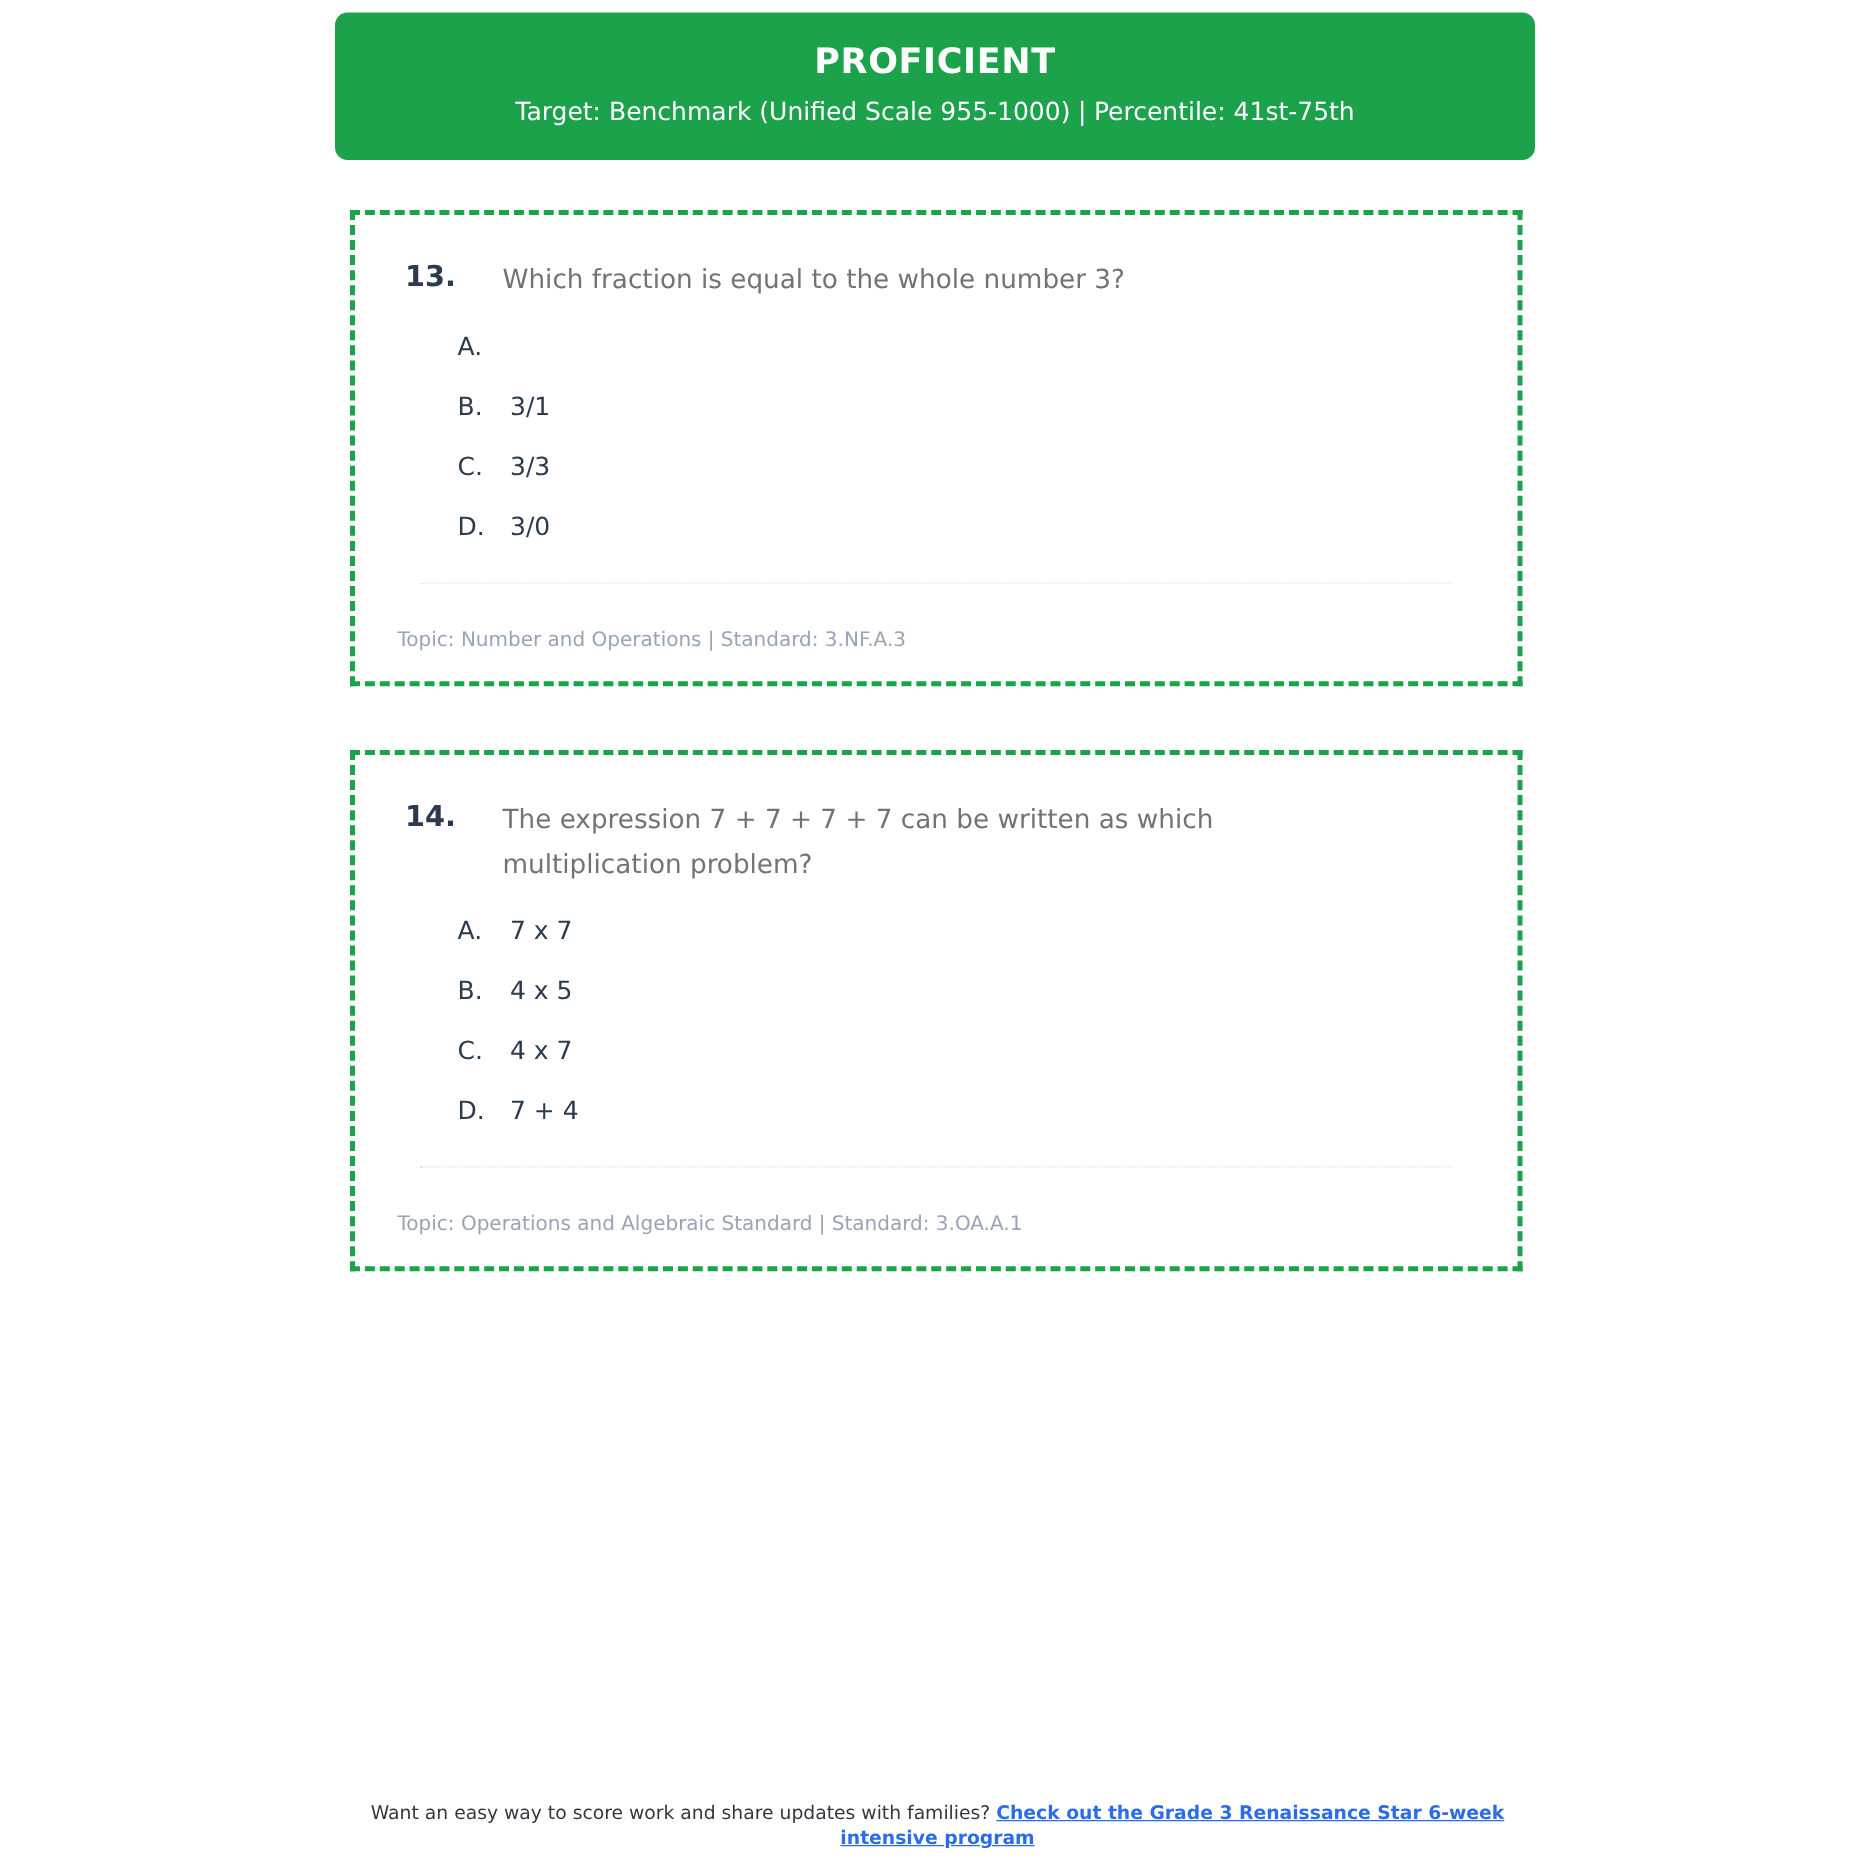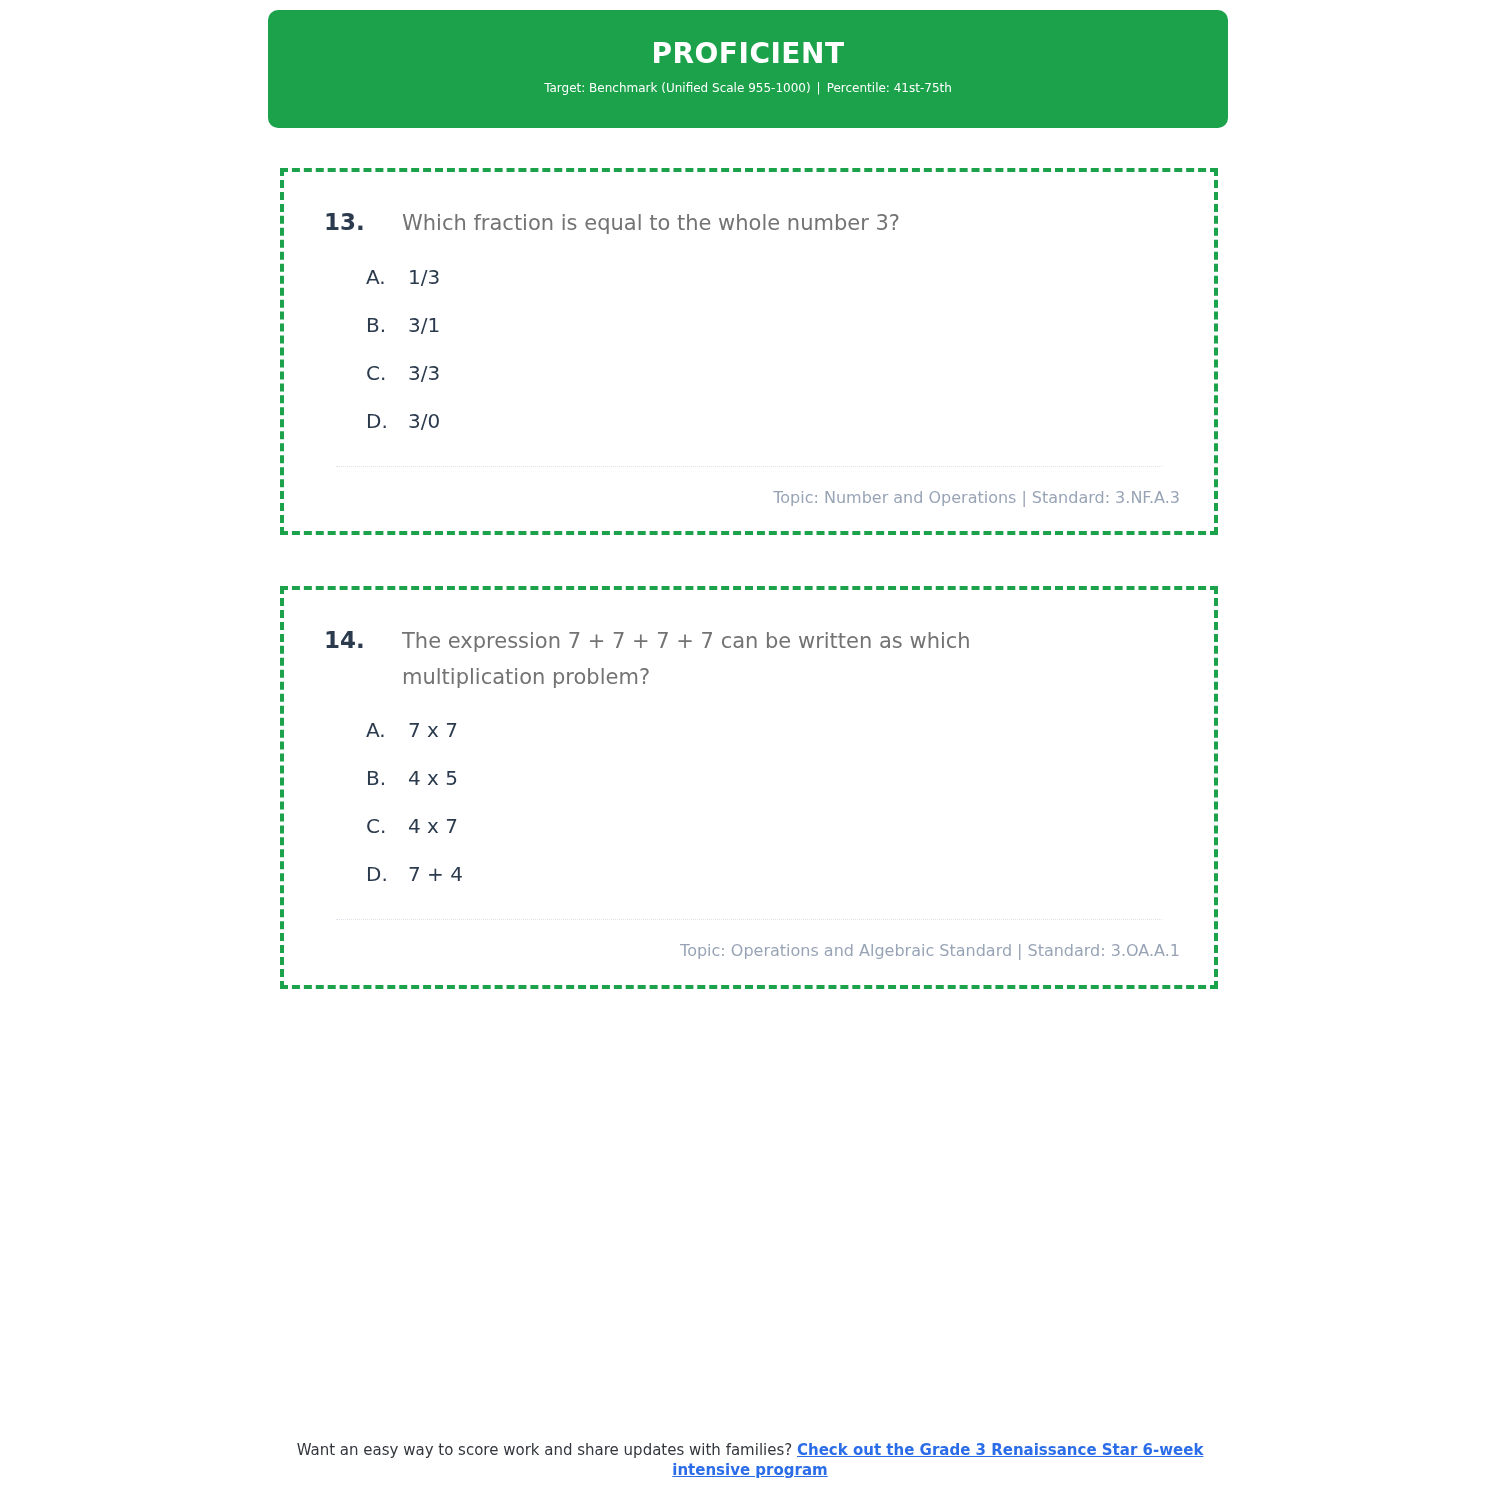--- a/index.html
+++ b/index.html
@@ -41,21 +41,21 @@
   .level-title {
     font-size: 28px;
     font-weight: bold;
     letter-spacing: 0.5px;
     line-height: 1.2;
     margin-bottom: 10px;
     text-align: center;
     color: #ffffff;
   }
   .level-sub {
-    font-size: 12px;
+    font-size: 20px;
     font-weight: normal;
     line-height: 1.3;
     text-align: right;
     color: #ffffff;
     white-space: nowrap;
   }
   .level-sub .sep { padding: 0 6px; }
 
   
   .questions {
@@ -122,22 +122,22 @@
   }
 
   .q-divider {
     border: none;
     border-top: 1px dotted #dfe3ea;
     margin: 32px 18px 0 18px;
     height: 0;
   }
 
   .q-meta {
-    margin-top: 20px;
-    text-align: right;
+    margin-top: 34px;
+    text-align: left;
     font-size: 16px;
     color: #98a4b6;
     line-height: 1.4;
   }
   .q-meta .sep { padding: 0 5px; }
 
   
   .page-footer {
     position: absolute;
     left: 270px;
@@ -170,21 +170,20 @@
   <div class="questions">
 
     <div class="question-card">
       <div class="q-head">
         <div class="q-number">13.</div>
         <div class="q-text">Which fraction is equal to the whole number 3?</div>
       </div>
       <ul class="q-options">
         <li class="q-option">
           <span class="opt-letter">A.</span>
-          <span class="opt-text">1/3</span>
         </li>
         <li class="q-option">
           <span class="opt-letter">B.</span>
           <span class="opt-text">3/1</span>
         </li>
         <li class="q-option">
           <span class="opt-letter">C.</span>
           <span class="opt-text">3/3</span>
         </li>
         <li class="q-option">

